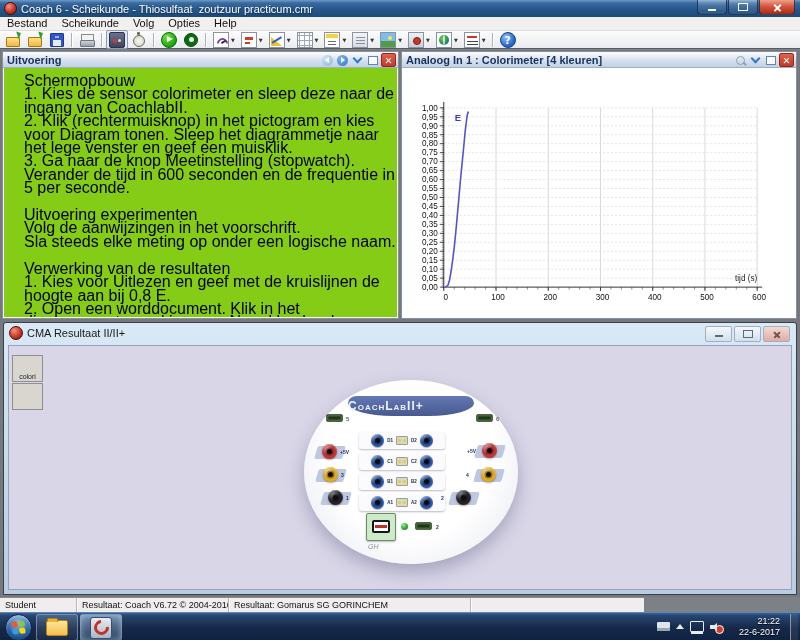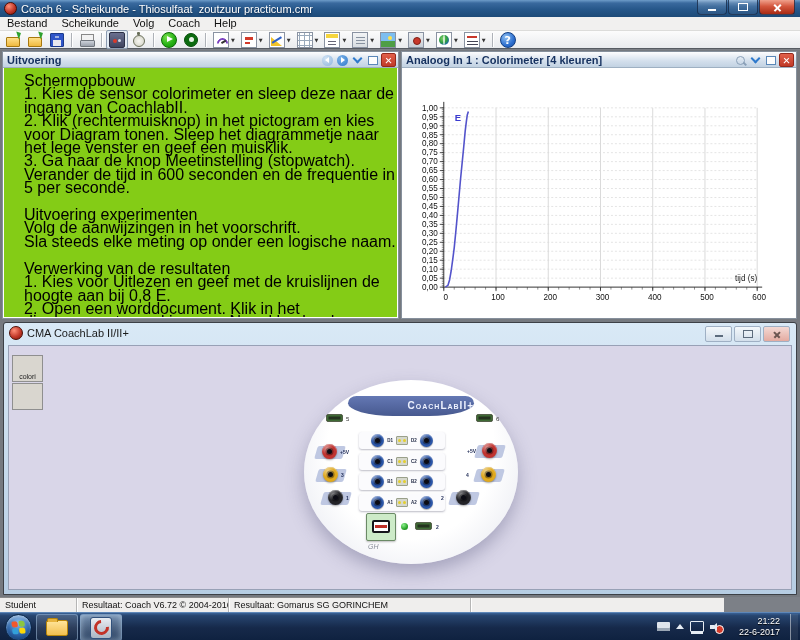--- a/index.html
+++ b/index.html
@@ -130,21 +130,21 @@
   .pal{position:absolute;left:3px;width:31px;height:27px;background:#d9d6cf;border:1px solid #8f8f8f;
        display:flex;align-items:flex-end;justify-content:center;box-sizing:border-box;}
   .pal span{font-size:7px;color:#222;line-height:9px;}
   
   .device{position:absolute;left:295px;top:34px;width:214px;height:184px;border-radius:50%;
      background:radial-gradient(ellipse at 50% 38%,#ffffff 55%,#f2f3f7 75%,#e4e7ee 92%,#d9dce6);
      box-shadow:0 8px 18px rgba(70,70,110,.35);}
   .device div{box-sizing:border-box;}
   .dv-banner{position:absolute;left:44px;top:16px;width:126px;height:20px;
      background:linear-gradient(#6478b4,#47598f);border-radius:12px 12px 50% 50%/10px 10px 90% 90%;
-     color:#eef2ff;font-size:10px;font-weight:bold;letter-spacing:1px;text-align:right;line-height:20px;font-variant:small-caps;}
+     color:#eef2ff;font-size:12px;font-weight:bold;letter-spacing:1px;text-align:left;line-height:20px;font-variant:small-caps;}
   .dv-chip{position:absolute;width:17px;height:8px;background:#24331f;border:1px solid #55604a;border-radius:2px;
      box-shadow:inset 0 0 0 1.5px #3f6b35;}
   .dv-plabel{position:absolute;font-size:6px;color:#333;}
   .dv-plate{position:absolute;left:55px;width:86px;height:17px;background:#fbfbfd;border-radius:3px;
      box-shadow:0 1px 2px rgba(60,60,90,.35);display:flex;align-items:center;justify-content:center;gap:3px;}
   .dv-jack{width:13px;height:13px;border-radius:50%;position:relative;
      box-shadow:inset 0 1px 1px rgba(255,255,255,.4),0 1px 1px rgba(0,0,0,.3);}
   .dv-sjack{position:absolute;width:15px;height:15px;border-radius:50%;
      box-shadow:inset 0 1px 1px rgba(255,255,255,.4),0 1px 2px rgba(0,0,0,.35);}
   .dv-hole{position:absolute;left:50%;top:50%;width:5px;height:5px;margin:-2.5px 0 0 -2.5px;border-radius:50%;
@@ -156,21 +156,21 @@
   .dv-wedge{position:absolute;width:28px;height:13px;background:#b4bedd;transform:skewX(-16deg);border-radius:2px;opacity:.85;}
   .dv-slabel{position:absolute;font-size:5px;font-weight:bold;color:#24305a;}
   .dv-greenbox{position:absolute;left:62px;top:133px;width:30px;height:28px;background:#cdebc8;border:1px solid #6b8a66;
      border-radius:2px;box-shadow:0 1px 2px rgba(0,0,0,.25);}
   .dv-power{position:absolute;left:5px;top:6px;width:18px;height:13px;border:2.5px solid #15151a;border-radius:2px;background:#fff;}
   .dv-power::after{content:"";position:absolute;left:1px;right:1px;top:3px;height:2.5px;background:#c03028;}
   .dv-led{position:absolute;width:7px;height:7px;border-radius:50%;
      background:radial-gradient(circle at 35% 30%,#8ef08e,#2aa52a 60%,#157015);}
   .dv-gh{position:absolute;font-size:7px;font-style:italic;color:#8a8f9a;}
   
-  .statusbar{position:absolute;left:0;top:597px;width:724px;height:15px;background:#efeeed;border-top:1px solid #8a8a8a;
+  .statusbar{position:absolute;left:0;top:597px;width:644px;height:15px;background:#efeeed;border-top:1px solid #8a8a8a;
      display:flex;align-items:center;box-sizing:border-box;}
   .sb{font-size:9px;color:#111;padding:0 5px;height:100%;display:flex;align-items:center;
      border-right:1px solid #b5b5b5;box-shadow:1px 0 0 #fff;box-sizing:border-box;white-space:nowrap;overflow:hidden;}
   .sb.c0{width:77px;} .sb.c1{width:152px;} .sb.c2{width:242px;} .sb.c3{flex:1;border-right:none;box-shadow:none;}
   
   .taskbar{position:absolute;left:0;top:612px;width:800px;height:28px;
      background:linear-gradient(#3a6296 0%,#27456f 10%,#16294a 55%,#0f2240 100%);border-top:1px solid #5e87b8;box-sizing:border-box;}
   .orb{position:absolute;left:5px;top:1px;width:25px;height:25px;border-radius:50%;
      background:radial-gradient(circle at 50% 32%,#8fc0ef,#2b63a8 55%,#123a6e 88%);border:1px solid #0c2748;
      display:flex;align-items:center;justify-content:center;box-shadow:inset 0 2px 3px rgba(255,255,255,.5);}
@@ -216,21 +216,21 @@
       <span class="wb wb-close">
           <i class="g-x"></i>
         </span>
     </span>
   </div>
 
   <div class="menubar" id="menubar">
       <span class="mitem">Bestand</span>
       <span class="mitem">Scheikunde</span>
       <span class="mitem">Volg</span>
-      <span class="mitem">Coach</span>
+      <span class="mitem">Opties</span>
       <span class="mitem">Help</span>
     </div>
   <div class="toolbar" id="toolbar">
       <span class="tbbtn">
         <span class="tbico folder-open-icon"></span>
       </span>
       <span class="tbbtn">
         <span class="tbico folder-result-icon"></span>
       </span>
       <span class="tbbtn">
@@ -585,21 +585,21 @@
             <text x="52" y="53" font-size="9.5" font-weight="bold" fill="#3b3bd0">E</text>
             <text x="356" y="214" text-anchor="end" font-size="8.2" fill="#222">tijd (s)</text>
             <polyline points="42.6,220.0 45.2,218.2 46.8,212.8 48.4,203.8 49.9,193.0 51.5,180.4 53.1,164.2 54.6,148.0 56.2,130.0 57.8,112.0 59.4,95.8 61.0,79.6 62.5,63.4 63.6,54.4 64.6,47.2 65.7,43.6" fill="none" stroke="#5353cb" stroke-width="1.6"></polyline>
           </svg>
       </div>
     </div>
 
     <div class="childwin">
       <div class="cw-title">
         <span class="cw-ico"></span>
-        <span class="cw-text">CMA CoachLab II/II+</span>
+        <span class="cw-text">CMA Resultaat II/II+</span>
         <span class="cw-btns">
           <span class="cwb">
               <i class="cg-min"></i>
             </span>
           <span class="cwb">
               <i class="cg-max"></i>
             </span>
           <span class="cwb cwb-close">
               <i class="cg-x"></i>
             </span>

